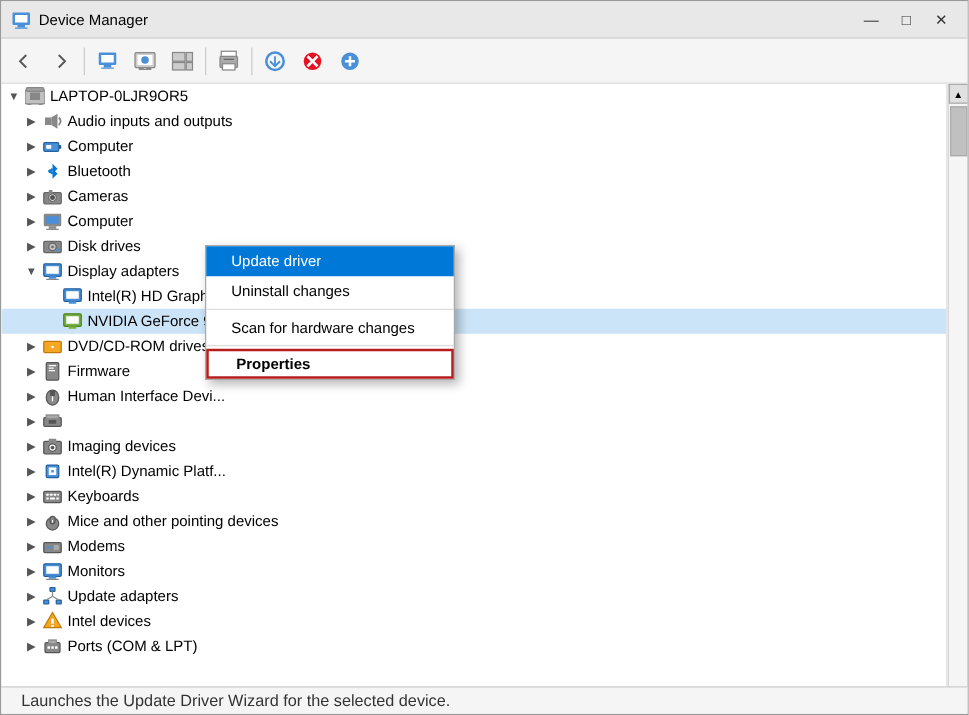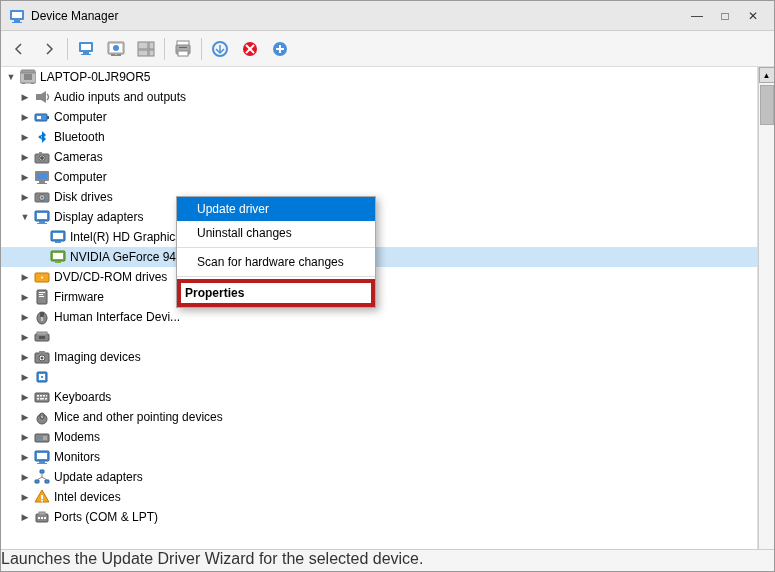--- a/index.html
+++ b/index.html
@@ -172,51 +172,52 @@
     .tree-label {
       font-size: 12px;
     }
     .indent1 { padding-left: 16px; }
     .indent2 { padding-left: 32px; }
     .status-bar {
       height: 22px;
       background: #f5f5f5;
       border-top: 1px solid #ccc;
       display: flex;
-      padding: 0 0;
-      font-size: 16px;
+      align-items: center;
+      padding: 0 16px;
+      font-size: 13px;
       color: #333;
     }
     
     .context-menu {
       position: absolute;
       top: 196px;
-      left: 176px;
+      left: 164px;
       background: white;
       border: 1px solid #aaa;
       box-shadow: 3px 3px 8px rgba(0,0,0,0.3);
       z-index: 100;
       min-width: 200px;
     }
     .ctx-item {
       padding: 5px 20px;
       cursor: pointer;
       font-size: 12px;
       display: flex;
       align-items: center;
     }
     .ctx-item.highlighted-blue {
       background: #0078d7;
       color: white;
       font-weight: normal;
     }
     .ctx-item.properties-item {
       font-weight: bold;
-      border: 4px solid #b91c1c;
-      padding: 3px 4px;
+      border: 2px solid #b91c1c;
+      padding: 3px 22px;
     }
     .ctx-separator {
       height: 1px;
       background: #ddd;
       margin: 2px 0;
     }
   </style>
 </head>
 <body>
 
@@ -504,20 +505,21 @@
 
       <div class="tree-item indent1">
         <span class="expander">▶</span>
         <span class="tree-icon">
           <svg width="16" height="16" viewBox="0 0 16 16">
             <rect x="3" y="3" width="10" height="10" rx="1" fill="#4a90d9" stroke="#2260a0"></rect>
             <rect x="5" y="5" width="6" height="6" fill="white"></rect>
             <rect x="7" y="7" width="2" height="2" fill="#4a90d9"></rect>
           </svg>
         </span>
+        <span class="tree-label">Intel(R) Dynamic Platf...</span>
       </div>
 
       <div class="tree-item indent1">
         <span class="expander">▶</span>
         <span class="tree-icon">
           <svg width="16" height="16" viewBox="0 0 16 16">
             <rect x="1" y="4" width="14" height="9" rx="1" fill="#888" stroke="#555"></rect>
             <rect x="3" y="6" width="2" height="1.5" rx="0.3" fill="white"></rect>
             <rect x="6" y="6" width="2" height="1.5" rx="0.3" fill="white"></rect>
             <rect x="9" y="6" width="2" height="1.5" rx="0.3" fill="white"></rect>

